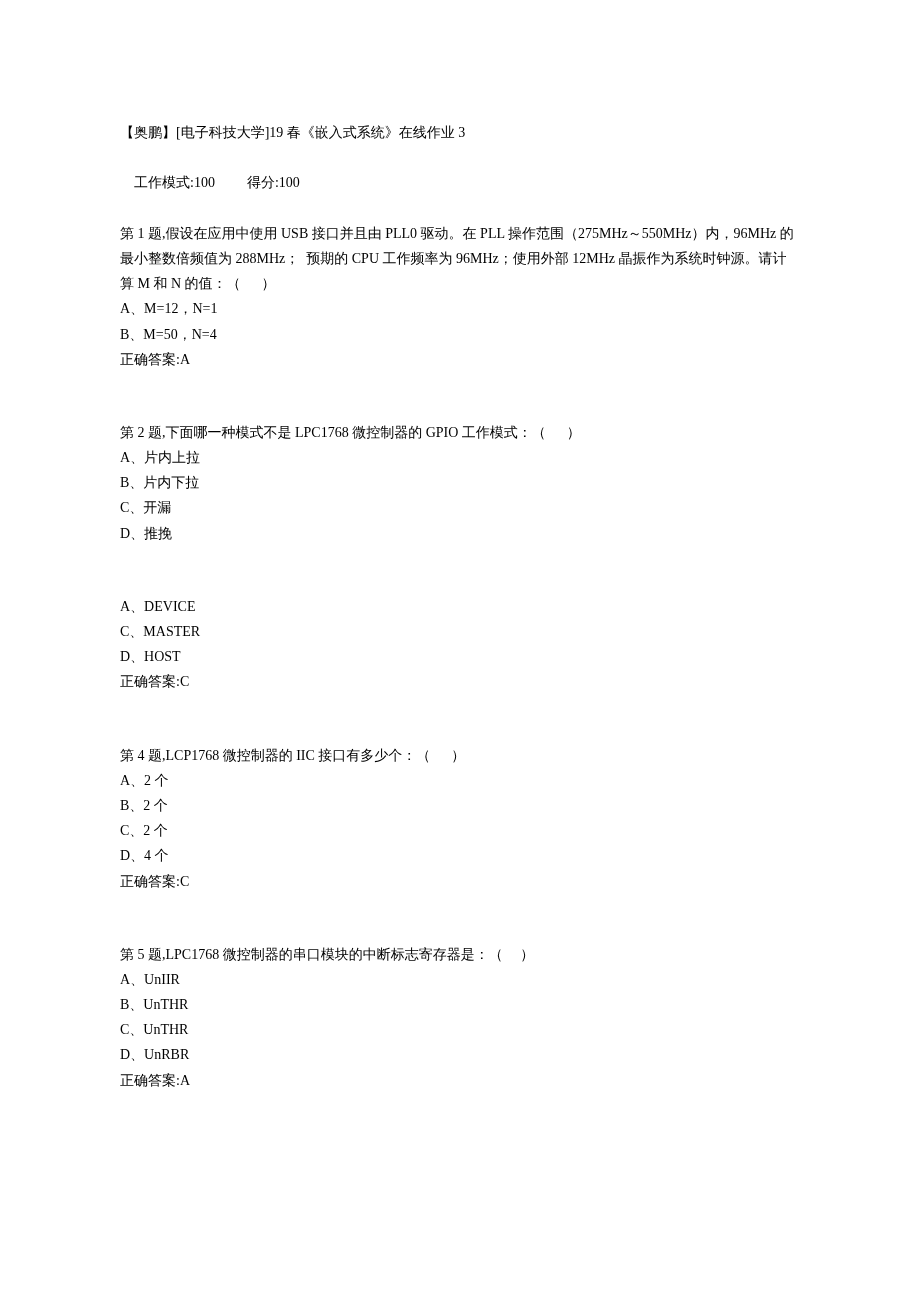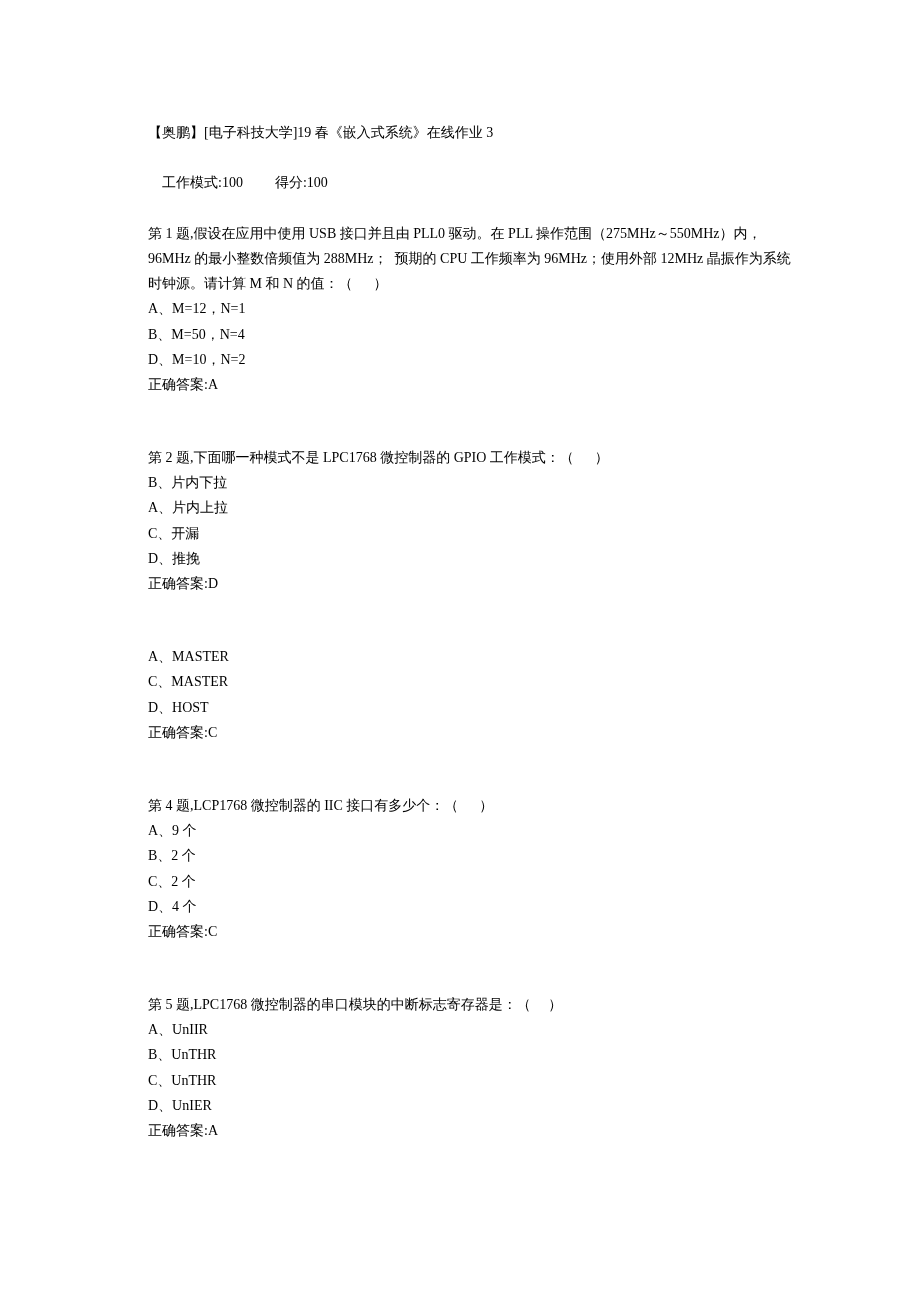--- a/index.html
+++ b/index.html
@@ -11,21 +11,20 @@
     line-height: 1.8;
     color: #000000;
     width: 920px;
   }
   .page {
     padding: 120px 120px 60px 120px;
   }
   .line {
     display: block;
     white-space: pre-wrap;
-    margin-left: 28px;
   }
   .question-block {
     margin-bottom: 48px;
   }
   .score-line .gap {
     display: inline-block;
     width: 32px;
   }
 </style>
 </head>
@@ -36,51 +35,49 @@
   <span class="line">【奥鹏】[电子科技大学]19 春《嵌入式系统》在线作业 3</span>
 
   <span class="line score-line">
     <span>工作模式:</span><span>100</span><span class="gap"></span><span>得分:</span><span>100</span>
   </span>
 
   <div class="question-block">
     <span class="line">第 1 题,假设在应用中使用 USB 接口并且由 PLL0 驱动。在 PLL 操作范围（275MHz～550MHz）内，96MHz 的最小整数倍频值为 288MHz；  预期的 CPU 工作频率为 96MHz；使用外部 12MHz 晶振作为系统时钟源。请计算 M 和 N 的值：（      ）</span>
     <span class="line">A、M=12，N=1</span>
     <span class="line">B、M=50，N=4</span>
-    <span class="line">D、M=10，N=2</span>
     <span class="line">正确答案:A</span>
   </div>
 
   <div class="question-block">
     <span class="line">第 2 题,下面哪一种模式不是 LPC1768 微控制器的 GPIO 工作模式：（      ）</span>
+    <span class="line">A、片内上拉</span>
     <span class="line">B、片内下拉</span>
-    <span class="line">A、片内上拉</span>
     <span class="line">C、开漏</span>
     <span class="line">D、推挽</span>
-    <span class="line">正确答案:D</span>
   </div>
 
   <div class="question-block">
-    <span class="line">A、MASTER</span>
+    <span class="line">A、DEVICE</span>
     <span class="line">C、MASTER</span>
     <span class="line">D、HOST</span>
     <span class="line">正确答案:C</span>
   </div>
 
   <div class="question-block">
     <span class="line">第 4 题,LCP1768 微控制器的 IIC 接口有多少个：（      ）</span>
-    <span class="line">A、9 个</span>
+    <span class="line">A、2 个</span>
     <span class="line">B、2 个</span>
     <span class="line">C、2 个</span>
     <span class="line">D、4 个</span>
     <span class="line">正确答案:C</span>
   </div>
 
   <div class="question-block">
     <span class="line">第 5 题,LPC1768 微控制器的串口模块的中断标志寄存器是：（     ）</span>
     <span class="line">A、UnIIR</span>
     <span class="line">B、UnTHR</span>
     <span class="line">C、UnTHR</span>
-    <span class="line">D、UnIER</span>
+    <span class="line">D、UnRBR</span>
     <span class="line">正确答案:A</span>
   </div>
 
 </div>
 
 </body></html>

